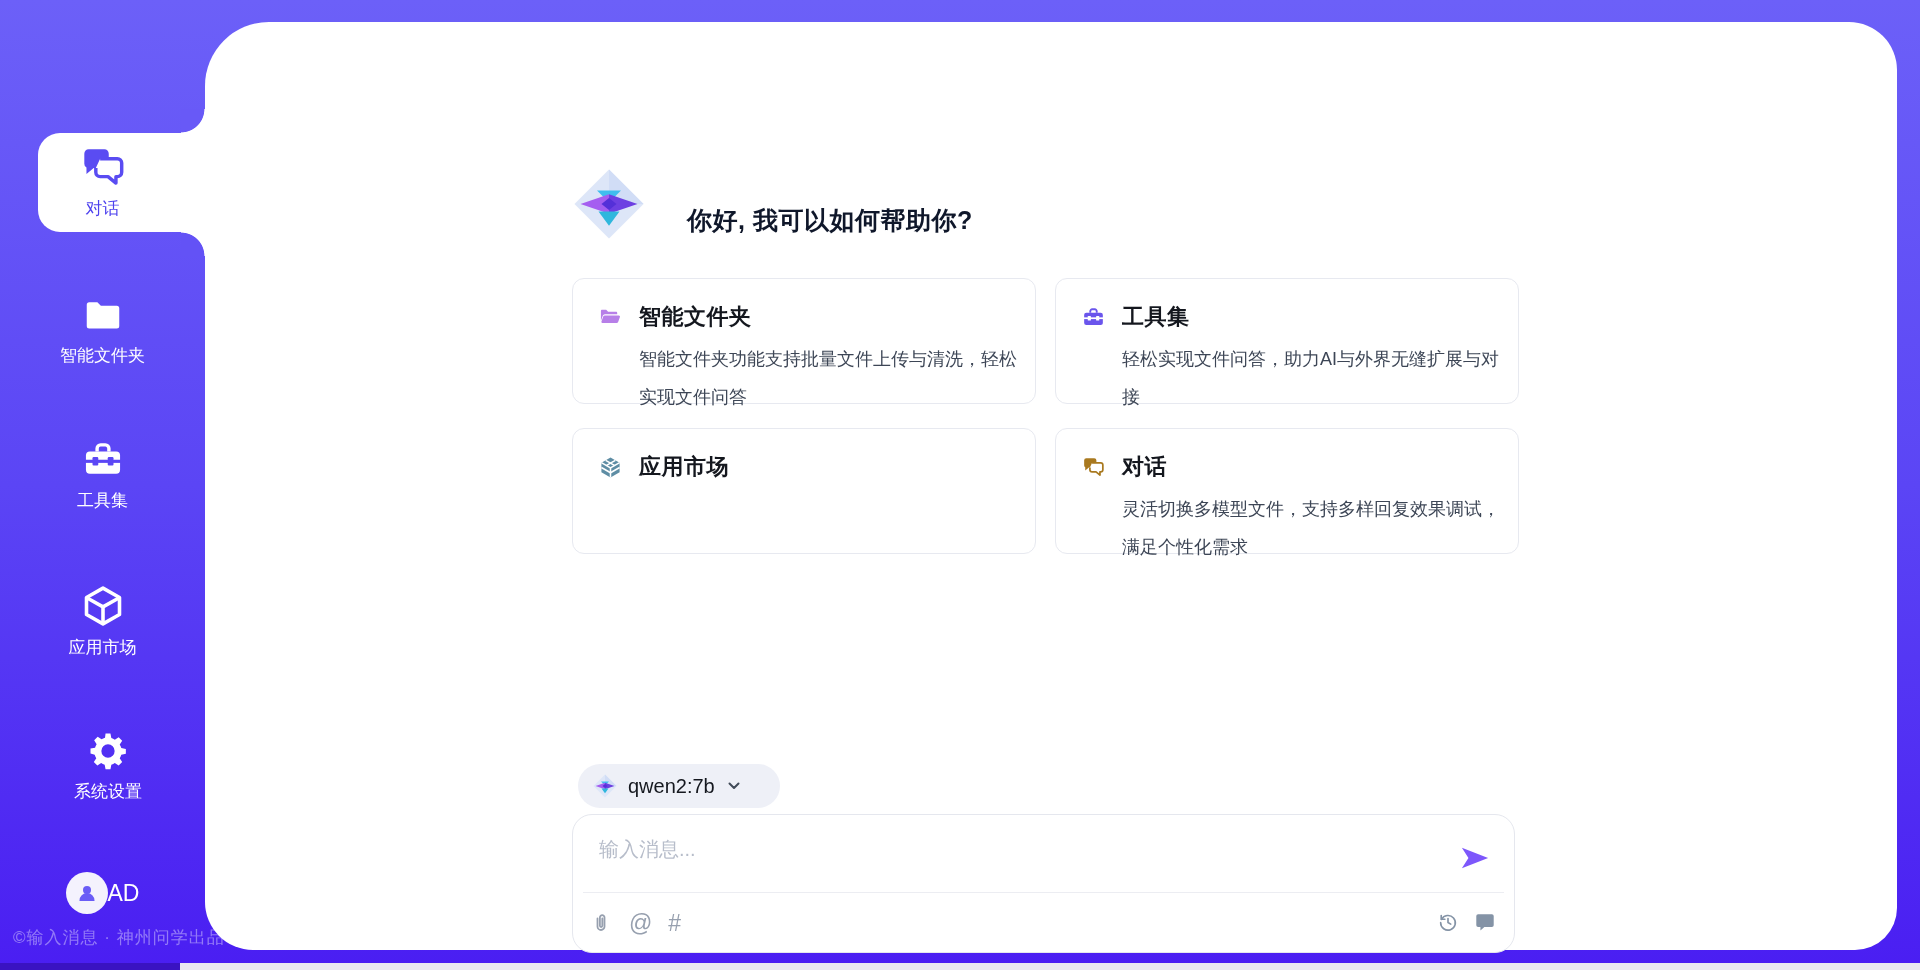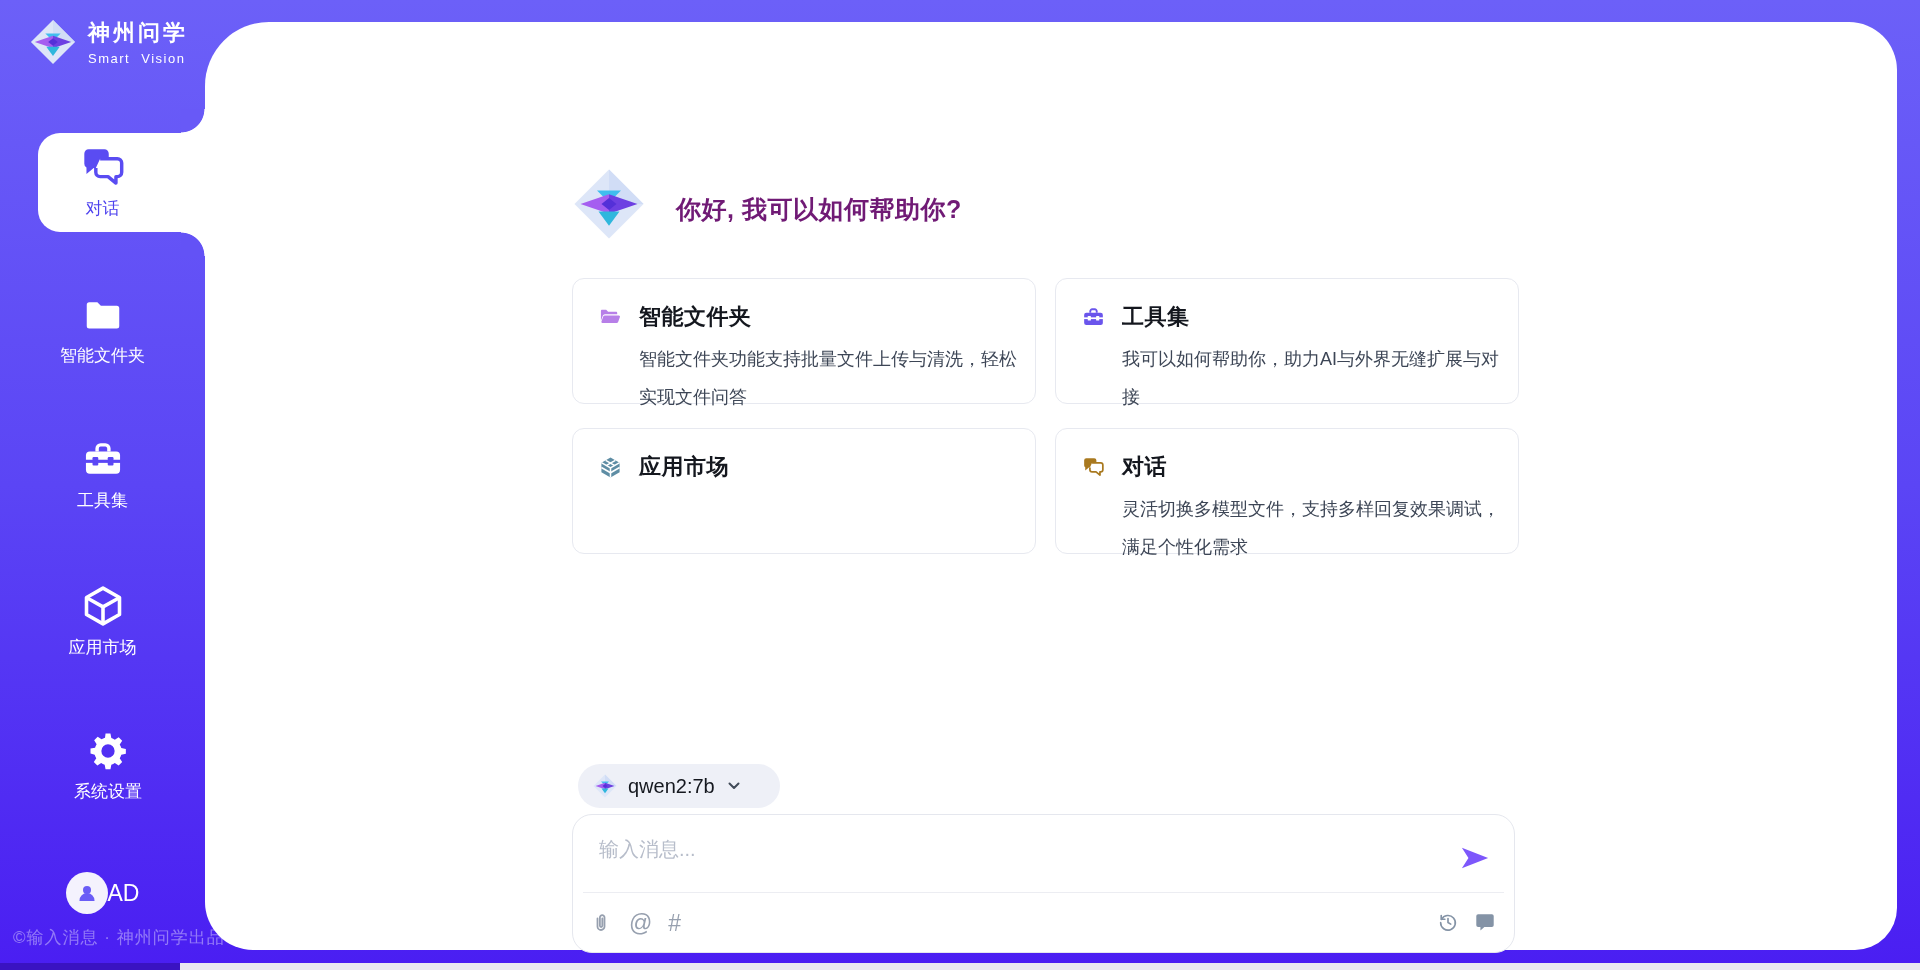--- a/index.html
+++ b/index.html
@@ -39,22 +39,22 @@
   .nav-market   { top:584px; }
   .nav-settings { top:730px;padding-left:11px; }
 
   .user { position:absolute; left:0; top:872px; width:205px; display:flex; align-items:center; justify-content:center; cursor:pointer; }
   .avatar { width:42px; height:42px; border-radius:50%; background:#f4f2fd; display:flex; align-items:center; justify-content:center; color:#6a5cf6; }
   .user-name { font-size:23px; color:#fff; }
   .side-footer { position:absolute; left:13px; top:926px; font-size:17px; color:rgba(255,255,255,0.4); letter-spacing:1px; white-space:nowrap; }
 
   
   .hero-logo { position:absolute; left:368px; top:146px; width:72px; height:72px; }
-  .greeting  { position:absolute; left:466px; top:146px; height:72px; line-height:72px; margin:5px;
-               font-size:25px; font-weight:700; color:#701a75; letter-spacing:0.5px; }
+  .greeting  { position:absolute; left:466px; top:146px; height:72px; line-height:72px; margin:16px;
+               font-size:25px; font-weight:700; color:#0f172a; letter-spacing:0.5px; }
 
   
   .cards { position:absolute; left:367px; top:256px; display:grid;
            grid-template-columns:464px 464px; grid-auto-rows:126px; column-gap:19px; row-gap:24px; }
   .card  { background:#fff; border:1px solid #e7e9f0; border-radius:12px; padding:23px 20px 0 26px; cursor:pointer; }
   .card-head { display:flex; align-items:center; gap:17px; }
   .card-head svg { width:23px; height:23px; }
   .card-title { margin:0; font-size:22px; font-weight:700; color:#14171e; letter-spacing:0.5px; }
   .card-desc  { margin:8px 0 0 40px; width:385px; font-size:18px; line-height:38px; color:#3d4656; }
 
@@ -138,21 +138,21 @@
 
       <div class="card">
         <div class="card-head">
           <span class="card-icon" style="color: rgb(106, 85, 236);">
             <svg viewBox="0 0 32 32">
                 <use href="#briefcase"></use>
               </svg>
           </span>
           <h3 class="card-title">工具集</h3>
         </div>
-        <p class="card-desc">我可以如何帮助你，助力AI与外界无缝扩展与对接</p>
+        <p class="card-desc">轻松实现文件问答，助力AI与外界无缝扩展与对接</p>
       </div>
 
       <div class="card">
         <div class="card-head">
           <span class="card-icon" style="color: rgb(94, 141, 164);">
             <svg viewBox="0 0 24 24">
               <path d="M12 1.5 21.5 7v10L12 22.5 2.5 17V7L12 1.5z" fill="currentColor"></path>
               <g stroke="#ffffff" stroke-width="1.6" fill="none">
                 <path d="M2.5 7 12 12.5 21.5 7"></path>
                 <path d="M12 12.5V22.5"></path>
@@ -214,29 +214,20 @@
           <path d="M12 8.3v4.2l3 1.8" fill="none" stroke="currentColor" stroke-width="1.8" stroke-linecap="round" stroke-linejoin="round"></path>
         </svg>
         <svg class="tool-svg" width="22" height="22" viewBox="0 0 24 24">
           <path d="M4.5 3.5h15a2 2 0 0 1 2 2v10a2 2 0 0 1-2 2h-8.2L7 21.3v-3.8H4.5a2 2 0 0 1-2-2v-10a2 2 0 0 1 2-2z" fill="currentColor"></path>
         </svg>
       </div>
     </div>
   </main>
 
   <aside class="sidebar">
-    <div class="brand">
-      <svg width="46" height="46" viewBox="0 0 48 48">
-          <use href="#logo-diamond"></use>
-        </svg>
-      <div>
-        <div class="brand-name">神州问学</div>
-        <div class="brand-sub">Smart Vision</div>
-      </div>
-    </div>
 
     <div class="tab">
       <span class="notch notch-top"></span>
       <span class="notch notch-bottom"></span>
       <div class="tab-inner">
         <svg class="tab-icon" width="46" height="46" viewBox="0 0 32 32">
             <use href="#chat-bubbles"></use>
           </svg>
         <span class="lbl">对话</span>
       </div>

